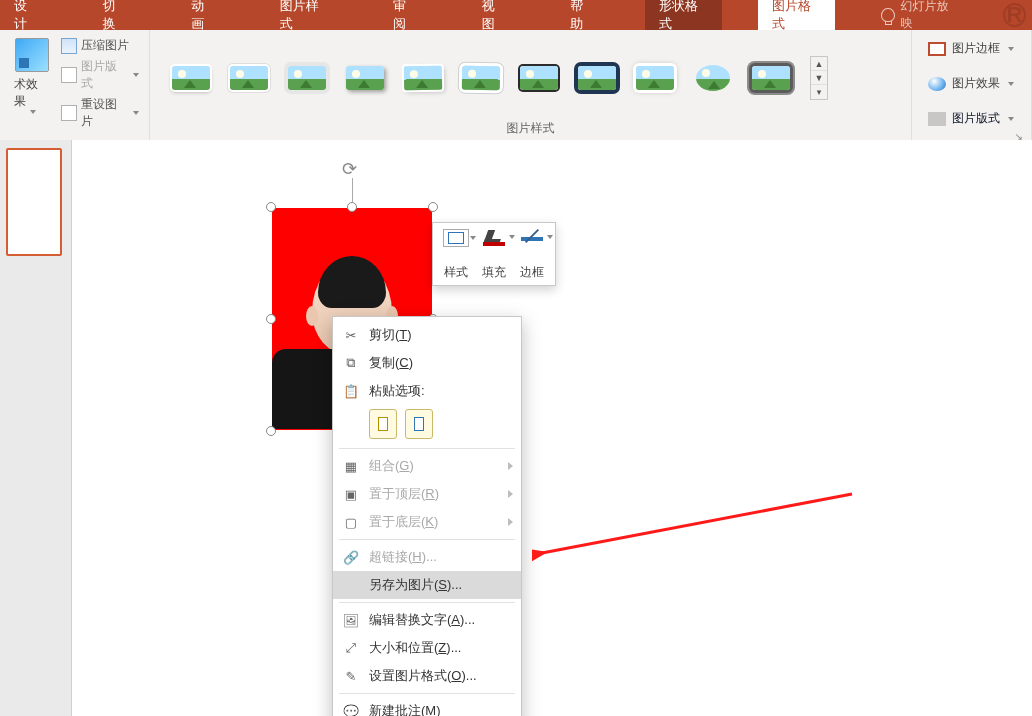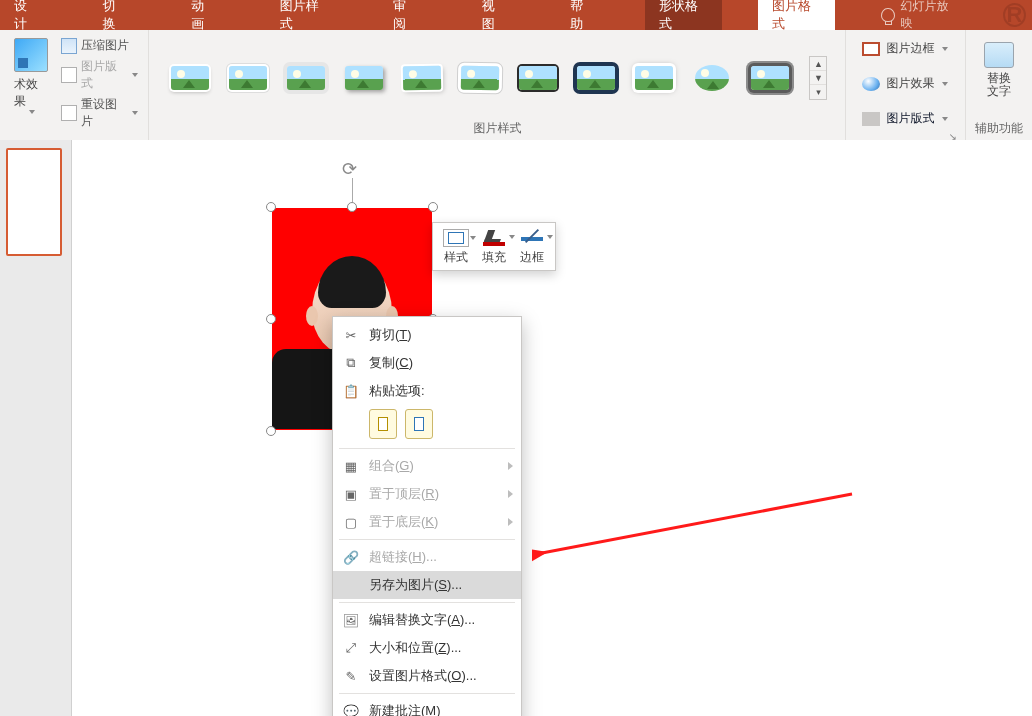--- a/index.html
+++ b/index.html
@@ -89,21 +89,21 @@
   
   .handle{position:absolute;width:10px;height:10px;border:1px solid #888;background:#fff;border-radius:50%;}
   .h-tl{left:-6px;top:-6px}.h-t{left:50%;top:-6px;margin-left:-5px}.h-tr{right:-6px;top:-6px}
   .h-l{left:-6px;top:50%;margin-top:-5px}.h-r{right:-6px;top:50%;margin-top:-5px}
   .h-bl{left:-6px;bottom:-6px}.h-b{left:50%;bottom:-6px;margin-left:-5px}.h-br{right:-6px;bottom:-6px}
   .rot-line{position:absolute;left:50%;top:-30px;width:1px;height:24px;background:#aaa;}
   .rot{position:absolute;left:50%;top:-50px;margin-left:-10px;width:20px;height:20px;color:#888;font-size:18px;}
 
   
   .minitb{position:absolute;left:360px;top:82px;background:#fff;border:1px solid #c9c7c5;box-shadow:0 4px 10px rgba(0,0,0,.18);padding:6px 10px 4px;display:flex;gap:12px;font-size:12px;}
-  .minitb .mt{display:flex;flex-direction:column;align-items:center;gap:2px;cursor:pointer;color:#444;}
+  .minitb .mt{display:flex;flex-direction:column;align-items:center;gap:17px;cursor:pointer;color:#444;}
   .mt-ico{width:26px;height:18px;border:1px solid #aaa;position:relative;background:#fff;display:flex;align-items:center;justify-content:center;}
   .mt-style .mt-ico::after{content:"";width:14px;height:10px;border:1px solid #2e75b6;}
   .mt-fill .mt-ico{border:none;}
   .mt-fill .bucket{width:16px;height:12px;border-left:7px solid #444;border-bottom:3px solid #444;transform:skewX(-20deg);}
   .mt-fill .bar{width:22px;height:4px;background:#c00000;}
   .mt-border .mt-ico{border:none;}
   .mt-border .pen{width:18px;height:2px;background:#385d8a;transform:rotate(-45deg);}
   .mt-border .bar{width:22px;height:4px;background:#2e75b6;}
   .drop-sm{width:0;height:0;border-left:3px solid transparent;border-right:3px solid transparent;border-top:4px solid #888;position:absolute;right:-8px;top:6px;}
 
@@ -238,32 +238,20 @@
         <div class="opt-row disabled">
           <span class="oi layout"></span>
           <span>图片版式</span>
           <span class="drop-tri"></span>
         </div>
       </div>
     </div>
     <div class="group-label">&nbsp;<span style="float:right;font-size:10px;color:#888">↘</span></div>
   </div>
 
-  <div class="group" style="width:66px;border-right:none">
-    <div class="group-body" style="justify-content:center">
-      <div class="alttext">
-        <div class="alttext-ico"></div>
-        <div style="line-height:1.1;text-align:center">
-          <span>替换</span><br>
-          <span>文字</span>
-        </div>
-      </div>
-    </div>
-    <div class="group-label">辅助功能</div>
-  </div>
 </div>
 
 <div class="workarea">
   <div class="slidepane">
     <div class="slide-thumb"></div>
   </div>
   <div class="canvas">
 
     <div class="obj">
       <div class="rot-line"></div>

